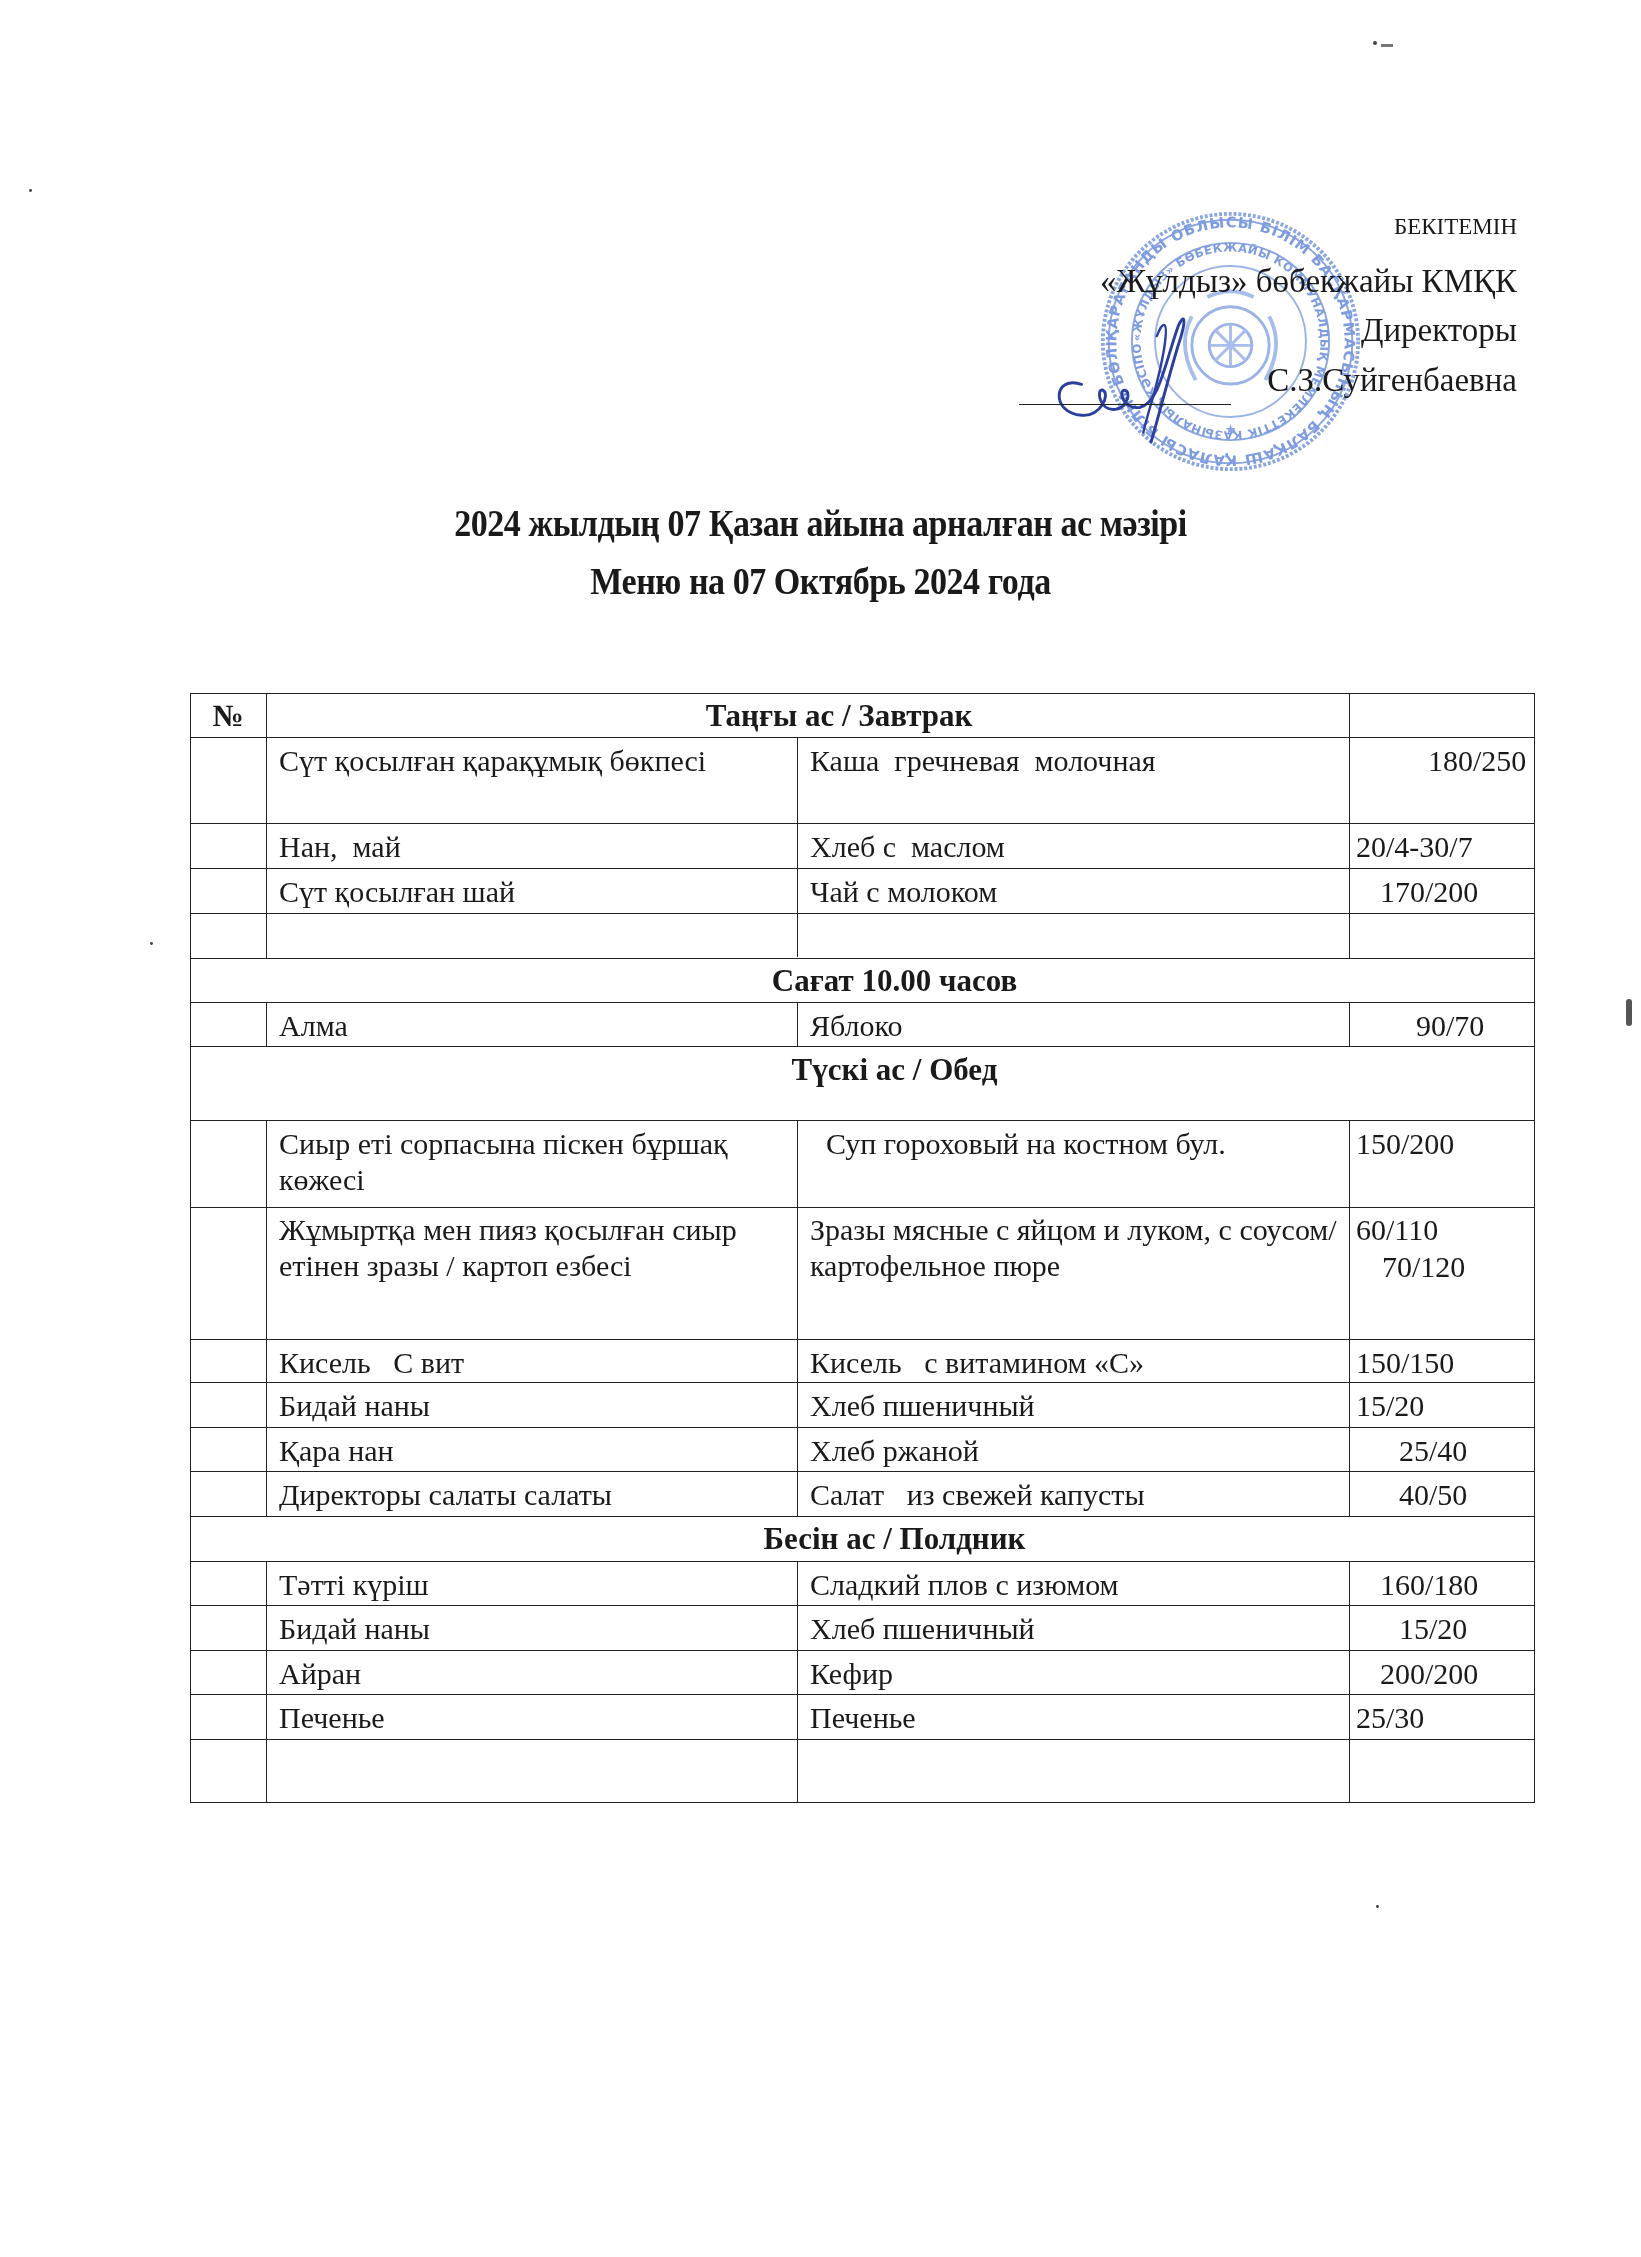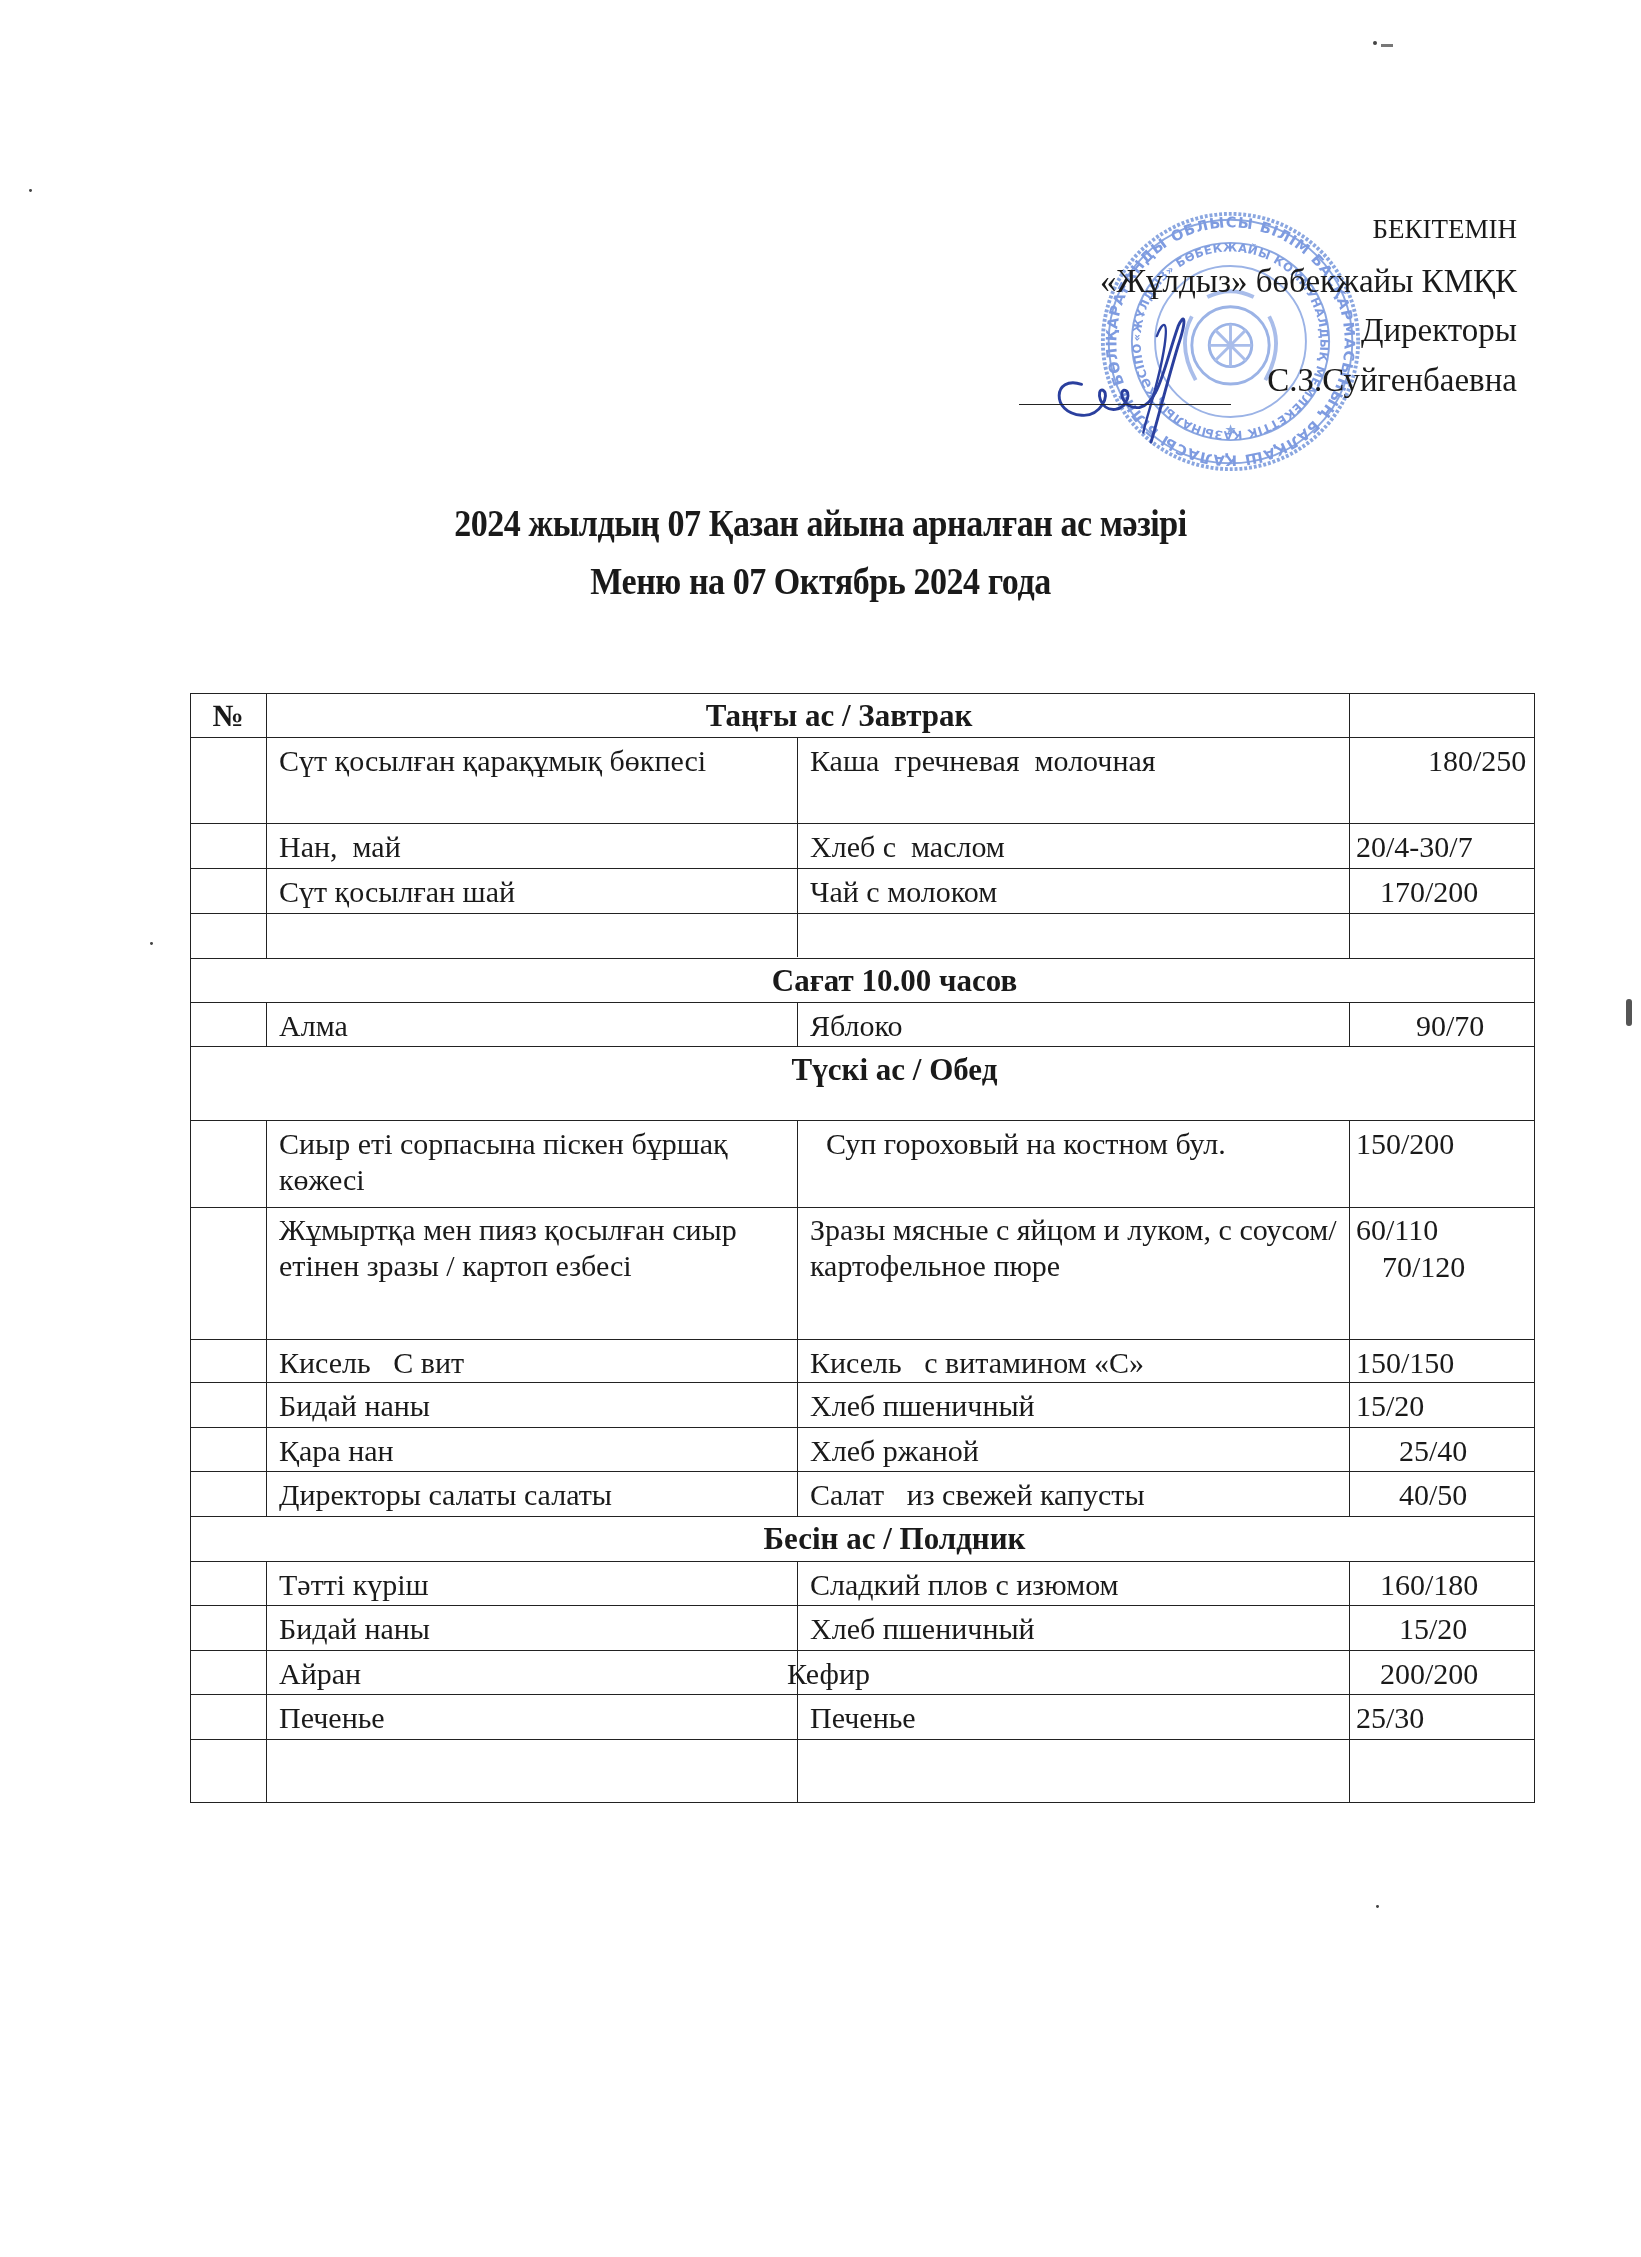--- a/index.html
+++ b/index.html
@@ -48,21 +48,21 @@
   <path d="M112,90 Q136,78 160,90" stroke="#a9bdea" stroke-width="4" fill="none"></path>
   <text x="136" y="232" text-anchor="middle" font-family="DejaVu Sans, sans-serif" font-size="14" fill="#8aa6e0">★</text>
 </svg>
 
 <svg class="abs" style="left:1043px; top:307px; width:164px; height:145px;" viewBox="0 0 170 150">
   <path d="M40,80 C10,70 8,110 40,112 C60,114 70,90 62,86 C55,84 58,108 75,106 C88,104 92,86 84,86 C78,88 84,106 100,104 C120,100 126,60 140,20 C146,6 150,10 140,40 C128,80 118,120 112,140" stroke="#2a3f9e" stroke-width="3" fill="none" stroke-linecap="round"></path>
   <path d="M118,30 C124,14 130,12 126,40 C120,80 108,110 104,130" stroke="#2a3f9e" stroke-width="2.5" fill="none" stroke-linecap="round"></path>
 </svg>
 
 <div>
-  <div class="approve-line" style="right:124px; top:214px; font-size:27px;">БЕКІТЕМІН</div>
+  <div class="approve-line" style="right:124px; top:214px; font-size:23px;">БЕКІТЕМІН</div>
   <div class="approve-line" style="right:124px; top:263px; font-size:33px;">«Жұлдыз» бөбекжайы КМҚК</div>
   <div class="approve-line" style="right:124px; top:312px; font-size:33px;">Директоры</div>
   <div class="approve-line" style="right:124px; top:362px; font-size:33px;">С.З.Суйгенбаевна</div>
   <div class="sigline"></div>
 </div>
 
 <div class="title" style="top:502px;">2024 жылдың 07 Қазан   айына арналған ас мәзірі</div>
 <div class="title" style="top:560px;">Меню на  07 Октябрь  2024 года</div>
 
 <div class="tbl">
@@ -170,21 +170,21 @@
     <div class="cell" style="left:620px; top:874px;">Сладкий плов с изюмом</div>
     <div class="cell" style="left:1190px; top:874px;">160/180</div>
   </div>
   <div>
     <div class="cell" style="left:89px; top:918px;">Бидай наны</div>
     <div class="cell" style="left:620px; top:918px;">Хлеб пшеничный</div>
     <div class="cell" style="left:1209px; top:918px;">15/20</div>
   </div>
   <div>
     <div class="cell" style="left:89px; top:963px;">Айран</div>
-    <div class="cell" style="left:597px; top:963px;">Кефир</div>
+    <div class="cell" style="left:620px; top:963px;">Кефир</div>
     <div class="cell" style="left:1190px; top:963px;">200/200</div>
   </div>
   <div>
     <div class="cell" style="left:89px; top:1007px;">Печенье</div>
     <div class="cell" style="left:620px; top:1007px;">Печенье</div>
     <div class="cell" style="left:1166px; top:1007px;">25/30</div>
   </div>
   <div></div>
 </div>
 

